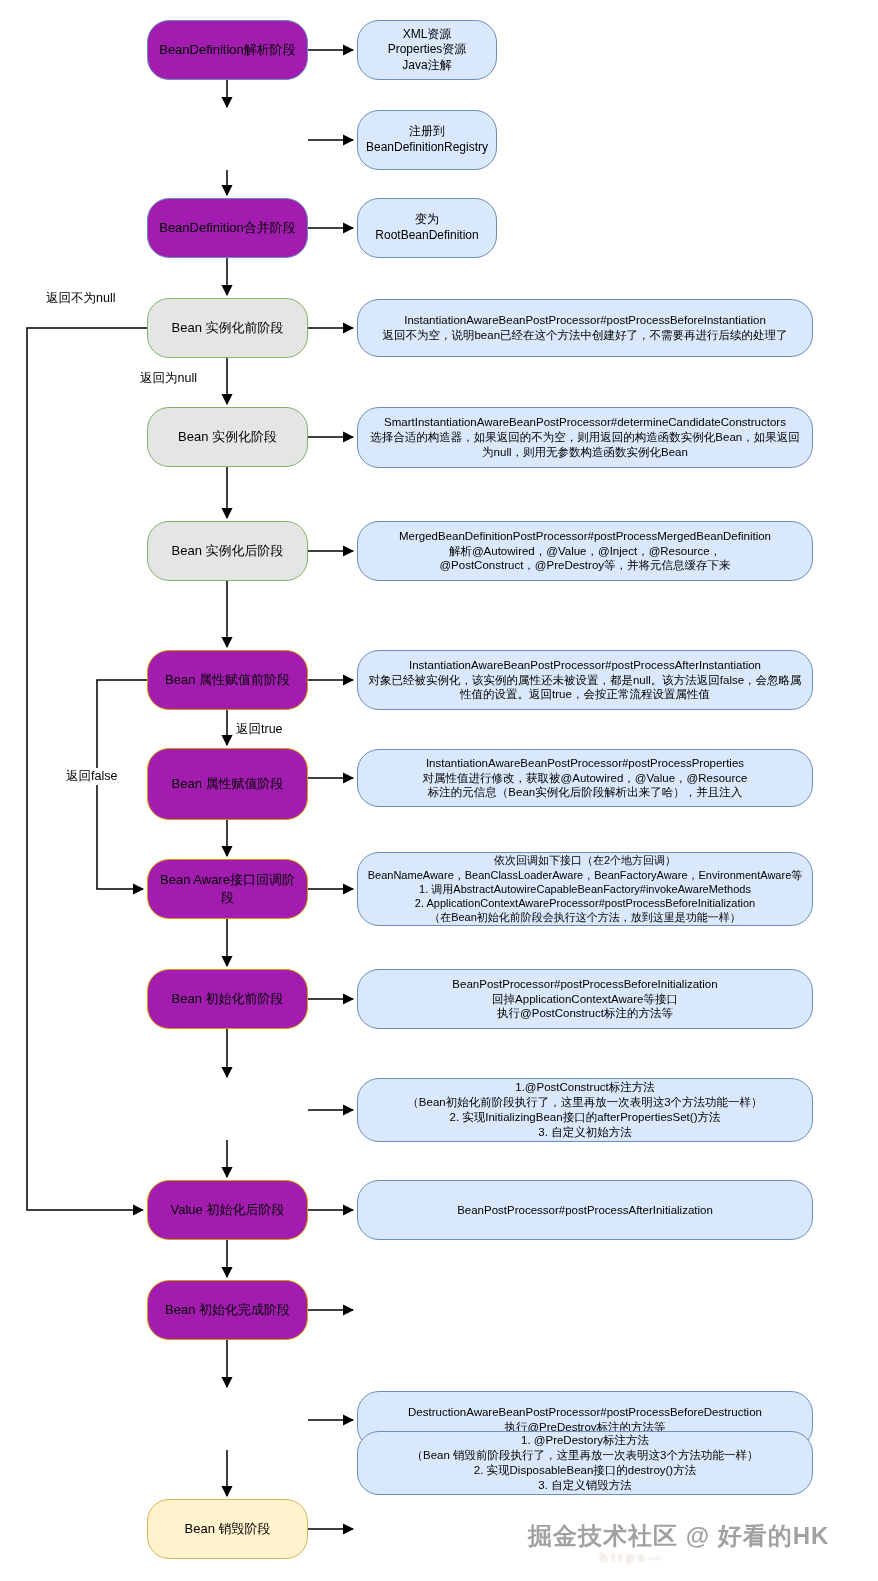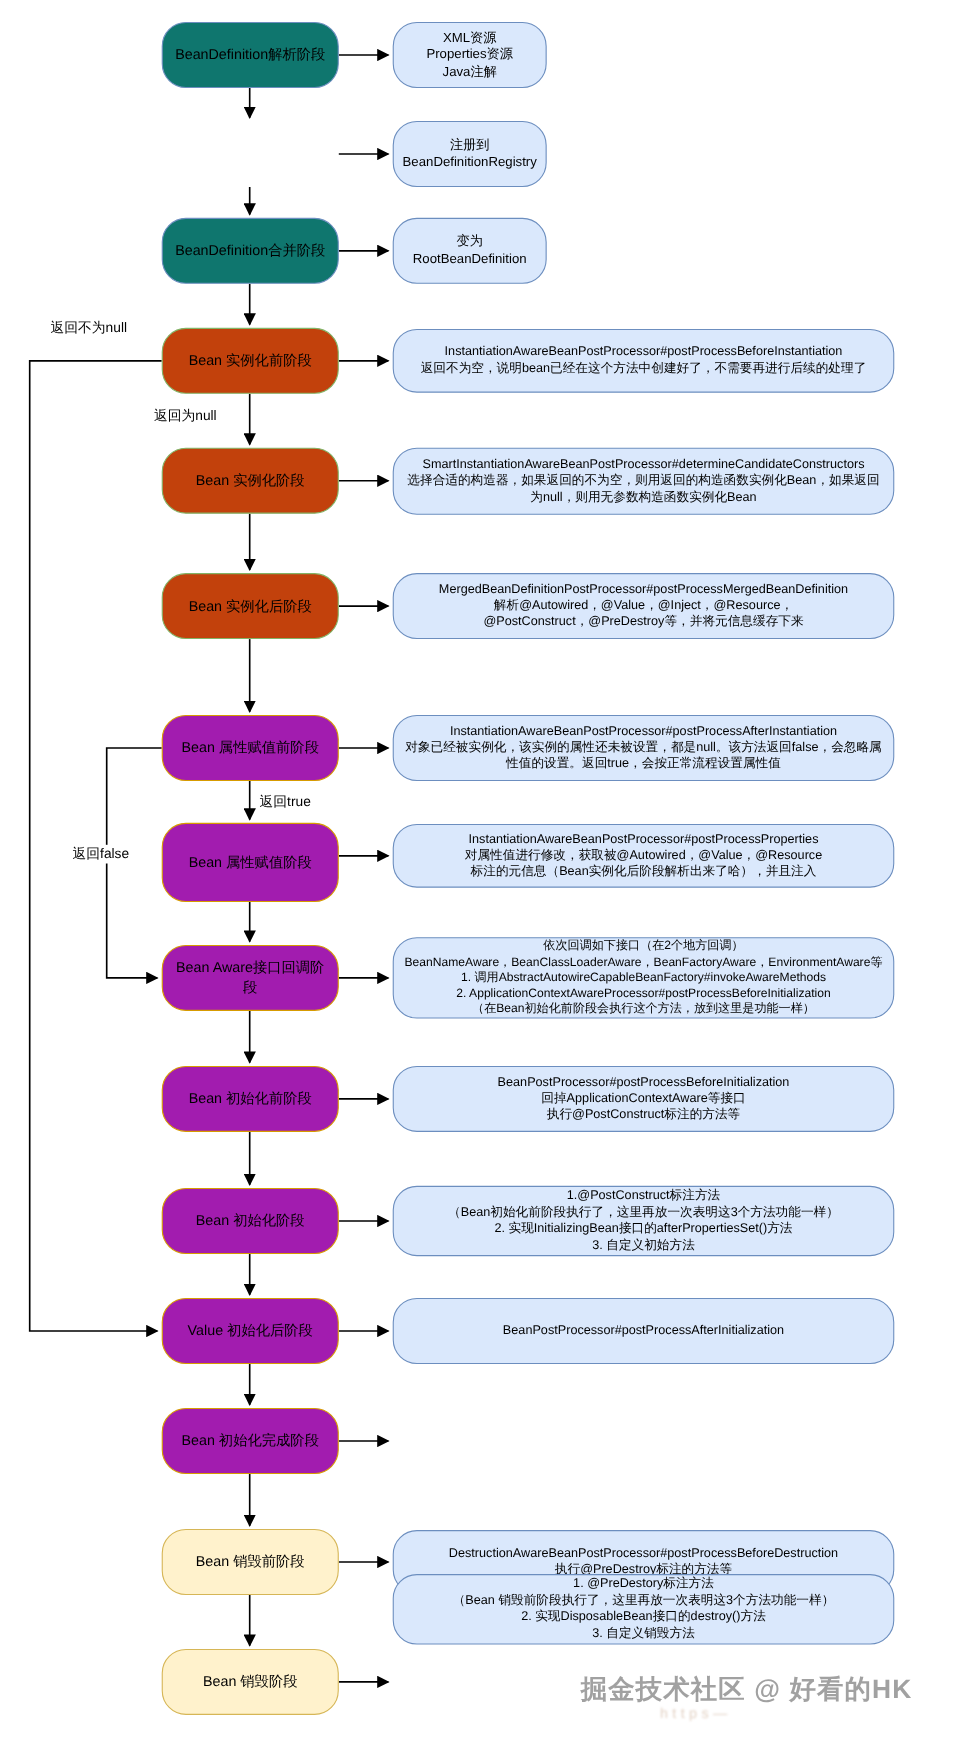--- a/index.html
+++ b/index.html
@@ -2,22 +2,22 @@
 <html><head>
 <meta charset="utf-8">
 <style>
   html,body{margin:0;padding:0;background:#ffffff;}
   body{font-family:"Liberation Sans","DejaVu Sans",sans-serif;color:#000;}
   #canvas{position:relative;width:878px;height:1581px;background:#ffffff;overflow:hidden;}
   svg.arrows{position:absolute;left:0;top:0;z-index:1;}
   .box{position:absolute;border-radius:22px;display:flex;align-items:center;justify-content:center;
        text-align:center;box-sizing:border-box;z-index:2;}
   .stage{left:147px;width:161px;font-size:13px;border:1.5px solid;padding:2px 6px;}
-  .s-blue{background:#0f766e;border-color:#6c8ebf;}
-  .s-green{background:#c2410c;border-color:#82b366;}
+  .s-blue{background:#a21caf;border-color:#6c8ebf;}
+  .s-green{background:#e5e5e5;border-color:#82b366;}
   .s-orange{background:#a21caf;border-color:#d79b00;}
   .s-yellow{background:#fff2cc;border-color:#d6b656;}
   .desc{left:357px;width:456px;background:#dae8fc;border:1.5px solid #6c8ebf;
         font-size:11.5px;line-height:1.3;white-space:pre-line;padding:3px 8px;}
   .desc.small{width:140px;font-size:12px;}
   .elabel{position:absolute;font-size:12.5px;background:#ffffff;padding:0 2px;z-index:3;white-space:nowrap;}
   .watermark{position:absolute;left:528px;top:1520px;z-index:4;font-size:24px;font-weight:bold;
              color:rgba(125,125,125,0.72);letter-spacing:1px;white-space:nowrap;}
   .watermark-sub{position:absolute;left:600px;top:1550px;z-index:4;font-size:13px;
              color:rgba(190,150,120,0.45);letter-spacing:4px;filter:blur(1px);white-space:nowrap;}
@@ -90,31 +90,25 @@
     </div>
   <div class="box stage s-orange" style="top:748px;height:72px">
       <span>Bean 属性赋值阶段</span>
     </div>
   <div class="box stage s-orange" style="top:859px;height:60px">
       <span>Bean Aware接口回调阶段</span>
     </div>
   <div class="box stage s-orange" style="top:969px;height:60px">
       <span>Bean 初始化前阶段</span>
     </div>
-  <div class="box stage s-orange" style="top:1080px;height:60px">
-      <span>Bean 初始化阶段</span>
-    </div>
   <div class="box stage s-orange" style="top:1180px;height:60px">
       <span>Value 初始化后阶段</span>
     </div>
   <div class="box stage s-orange" style="top:1280px;height:60px">
       <span>Bean 初始化完成阶段</span>
-    </div>
-  <div class="box stage s-yellow" style="top:1390px;height:60px">
-      <span>Bean 销毁前阶段</span>
     </div>
   <div class="box stage s-yellow" style="top:1499px;height:60px">
       <span>Bean 销毁阶段</span>
     </div>
 
   <div class="box desc small" style="top:20px;height:60px"><span>XML资源
 Properties资源
 Java注解</span></div>
   <div class="box desc small" style="top:110px;height:60px"><span>注册到
 BeanDefinitionRegistry</span></div>

